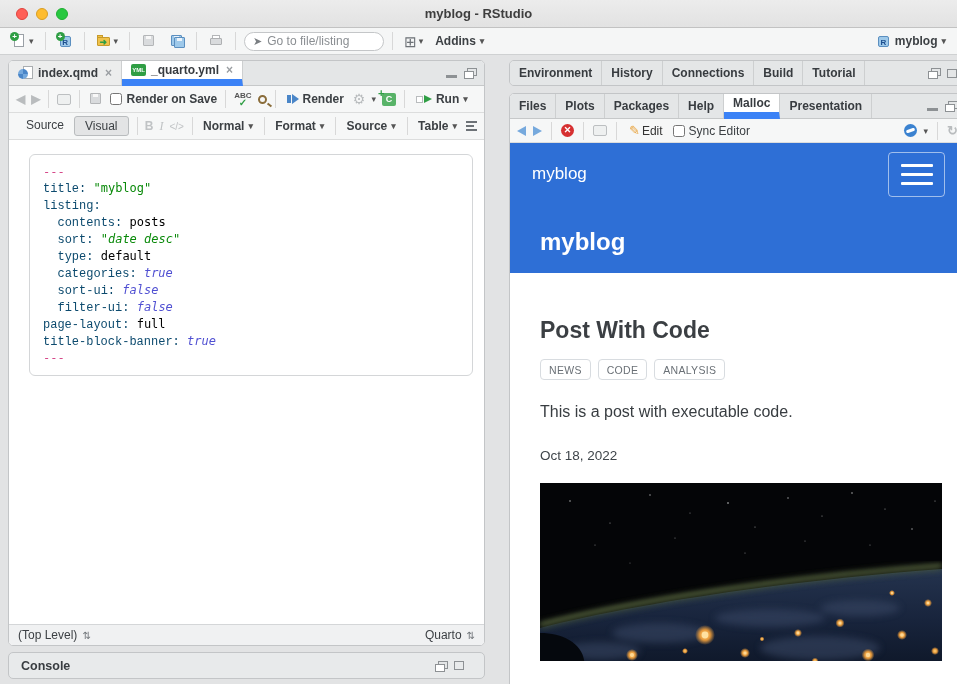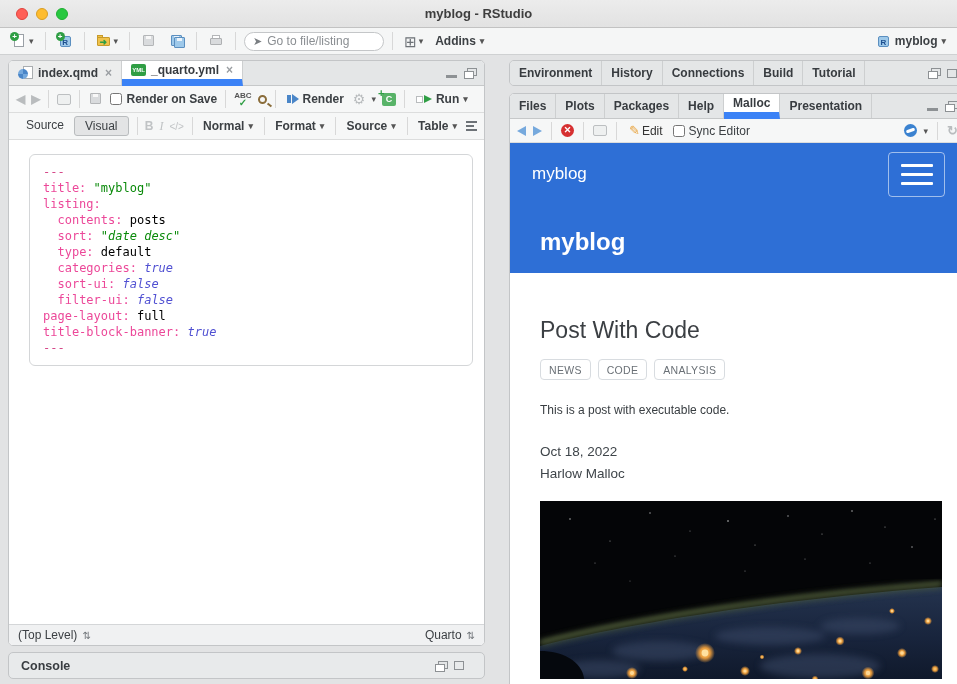--- a/index.html
+++ b/index.html
@@ -90,21 +90,21 @@
   .seg { display:flex; }
   .seg .seg-btn { padding:2px 10px; color:#3c4044; }
   .seg .seg-btn.pressed { background:#e3e4e5; border:1px solid #b9bcbe; border-radius:3px; }
   .outline-ico { display:flex; flex-direction:column; gap:2px; margin-left:auto; }
   .outline-ico i { display:block; height:2px; background:#6d7277; }
   .outline-ico i:nth-child(1){width:11px;} .outline-ico i:nth-child(2){width:8px;} .outline-ico i:nth-child(3){width:11px;}
 
   .editor-body { flex:1; background:#fff; position:relative; }
   .yaml-box { margin:14px 11px 0 20px; border:1px solid #d4d6d8; border-radius:6px; padding:9px 13px; }
   .code { font-family:"DejaVu Sans Mono", monospace; font-size:12px; line-height:16px; white-space:pre; color:#000; }
-  .tok-key { color:#ec4899; }
+  .tok-key { color:#0c4a6e;font-family:Liberation Mono, monospace; }
   .tok-str { color:#0a8a0a; }
   .tok-stri { color:#0a8a0a; font-style:italic; }
   .tok-bool { color:#5050d2; font-style:italic; }
   .tok-meta { color:#d6498a; }
 
   .statusbar { height:21px; border-top:1px solid #d4d6d8; background:#f0f1f2; display:flex; align-items:center; padding:0 9px; color:#3c4044; font-size:12px; }
   .updown { font-size:10px; color:#6d7277; margin-left:5px; }
 
   .editor-pane { display:flex; flex-direction:column; height:586px; }
   .console-pane { height:27px; background:#e8eaeb; display:flex; align-items:center; padding:0 12px; }
@@ -127,24 +127,24 @@
   .vw-content { flex:1; background:#fff; overflow:hidden; display:flex; flex-direction:column; }
   .blog-nav { background:#2e6fd6; height:62px; display:flex; align-items:center; padding:0 20px 0 22px; }
   .blog-nav-title { color:#fff; font-size:17px; }
   .hamburger { margin-left:auto; width:57px; height:45px; border:1px solid rgba(255,255,255,.55); border-radius:4px;
                display:flex; flex-direction:column; justify-content:center; align-items:center; gap:6px; }
   .hamburger i { display:block; width:32px; height:3px; background:#fff; border-radius:1px; }
   .blog-banner { background:#2e6fd6; height:68px; padding:6px 30px 0; display:flex; align-items:center; }
   .blog-banner-title { color:#fff; font-size:24px; font-weight:bold; }
 
   .blog-body { padding:44px 30px 0; }
-  .post-title { font-size:23px; font-weight:normal; color:#3b3f43; }
+  .post-title { font-size:23px; font-weight:bold; color:#3b3f43; }
   .badges { display:flex; gap:7px; margin-top:15px; }
   .badge { border:1px solid #d8dce0; border-radius:4px; color:#6a7076; font-size:10.5px; padding:4px 8px 3px; letter-spacing:.3px; }
-  .post-desc { margin-top:23px; font-size:12px; color:#383d41; }
+  .post-desc { margin-top:23px; font-size:16px; color:#383d41; }
   .post-meta { margin-top:24px; font-size:13.5px; color:#3f454a; line-height:22px; }
   .earth { margin-top:16px; width:402px; height:178px; overflow:hidden; }
 
   .tab.plain { font-weight:bold; }
 </style>
 </head>
 <body>
 
 <div class="titlebar">
   <div class="traffic">
@@ -421,21 +421,20 @@
         <div class="blog-body">
           <div class="post-title">Post With Code</div>
           <div class="badges" id="badges">
               <span class="badge">NEWS</span>
               <span class="badge">CODE</span>
               <span class="badge">ANALYSIS</span>
             </div>
           <div class="post-desc">This is a post with executable code.</div>
           <div class="post-meta">
             <div>Oct 18, 2022</div>
-            <div>Harlow Malloc</div>
           </div>
           <div class="earth">
             <svg width="402" height="200" viewBox="0 0 402 200" xmlns="http://www.w3.org/2000/svg">
               <defs>
                 <linearGradient id="earthg" x1="0" y1="0" x2="0" y2="1">
                   <stop offset="0" stop-color="#24334e"></stop>
                     <stop offset="0.45" stop-color="#18243c"></stop>
                     <stop offset="1" stop-color="#0b1322"></stop>
                 </linearGradient>
                 <filter id="blur2">

